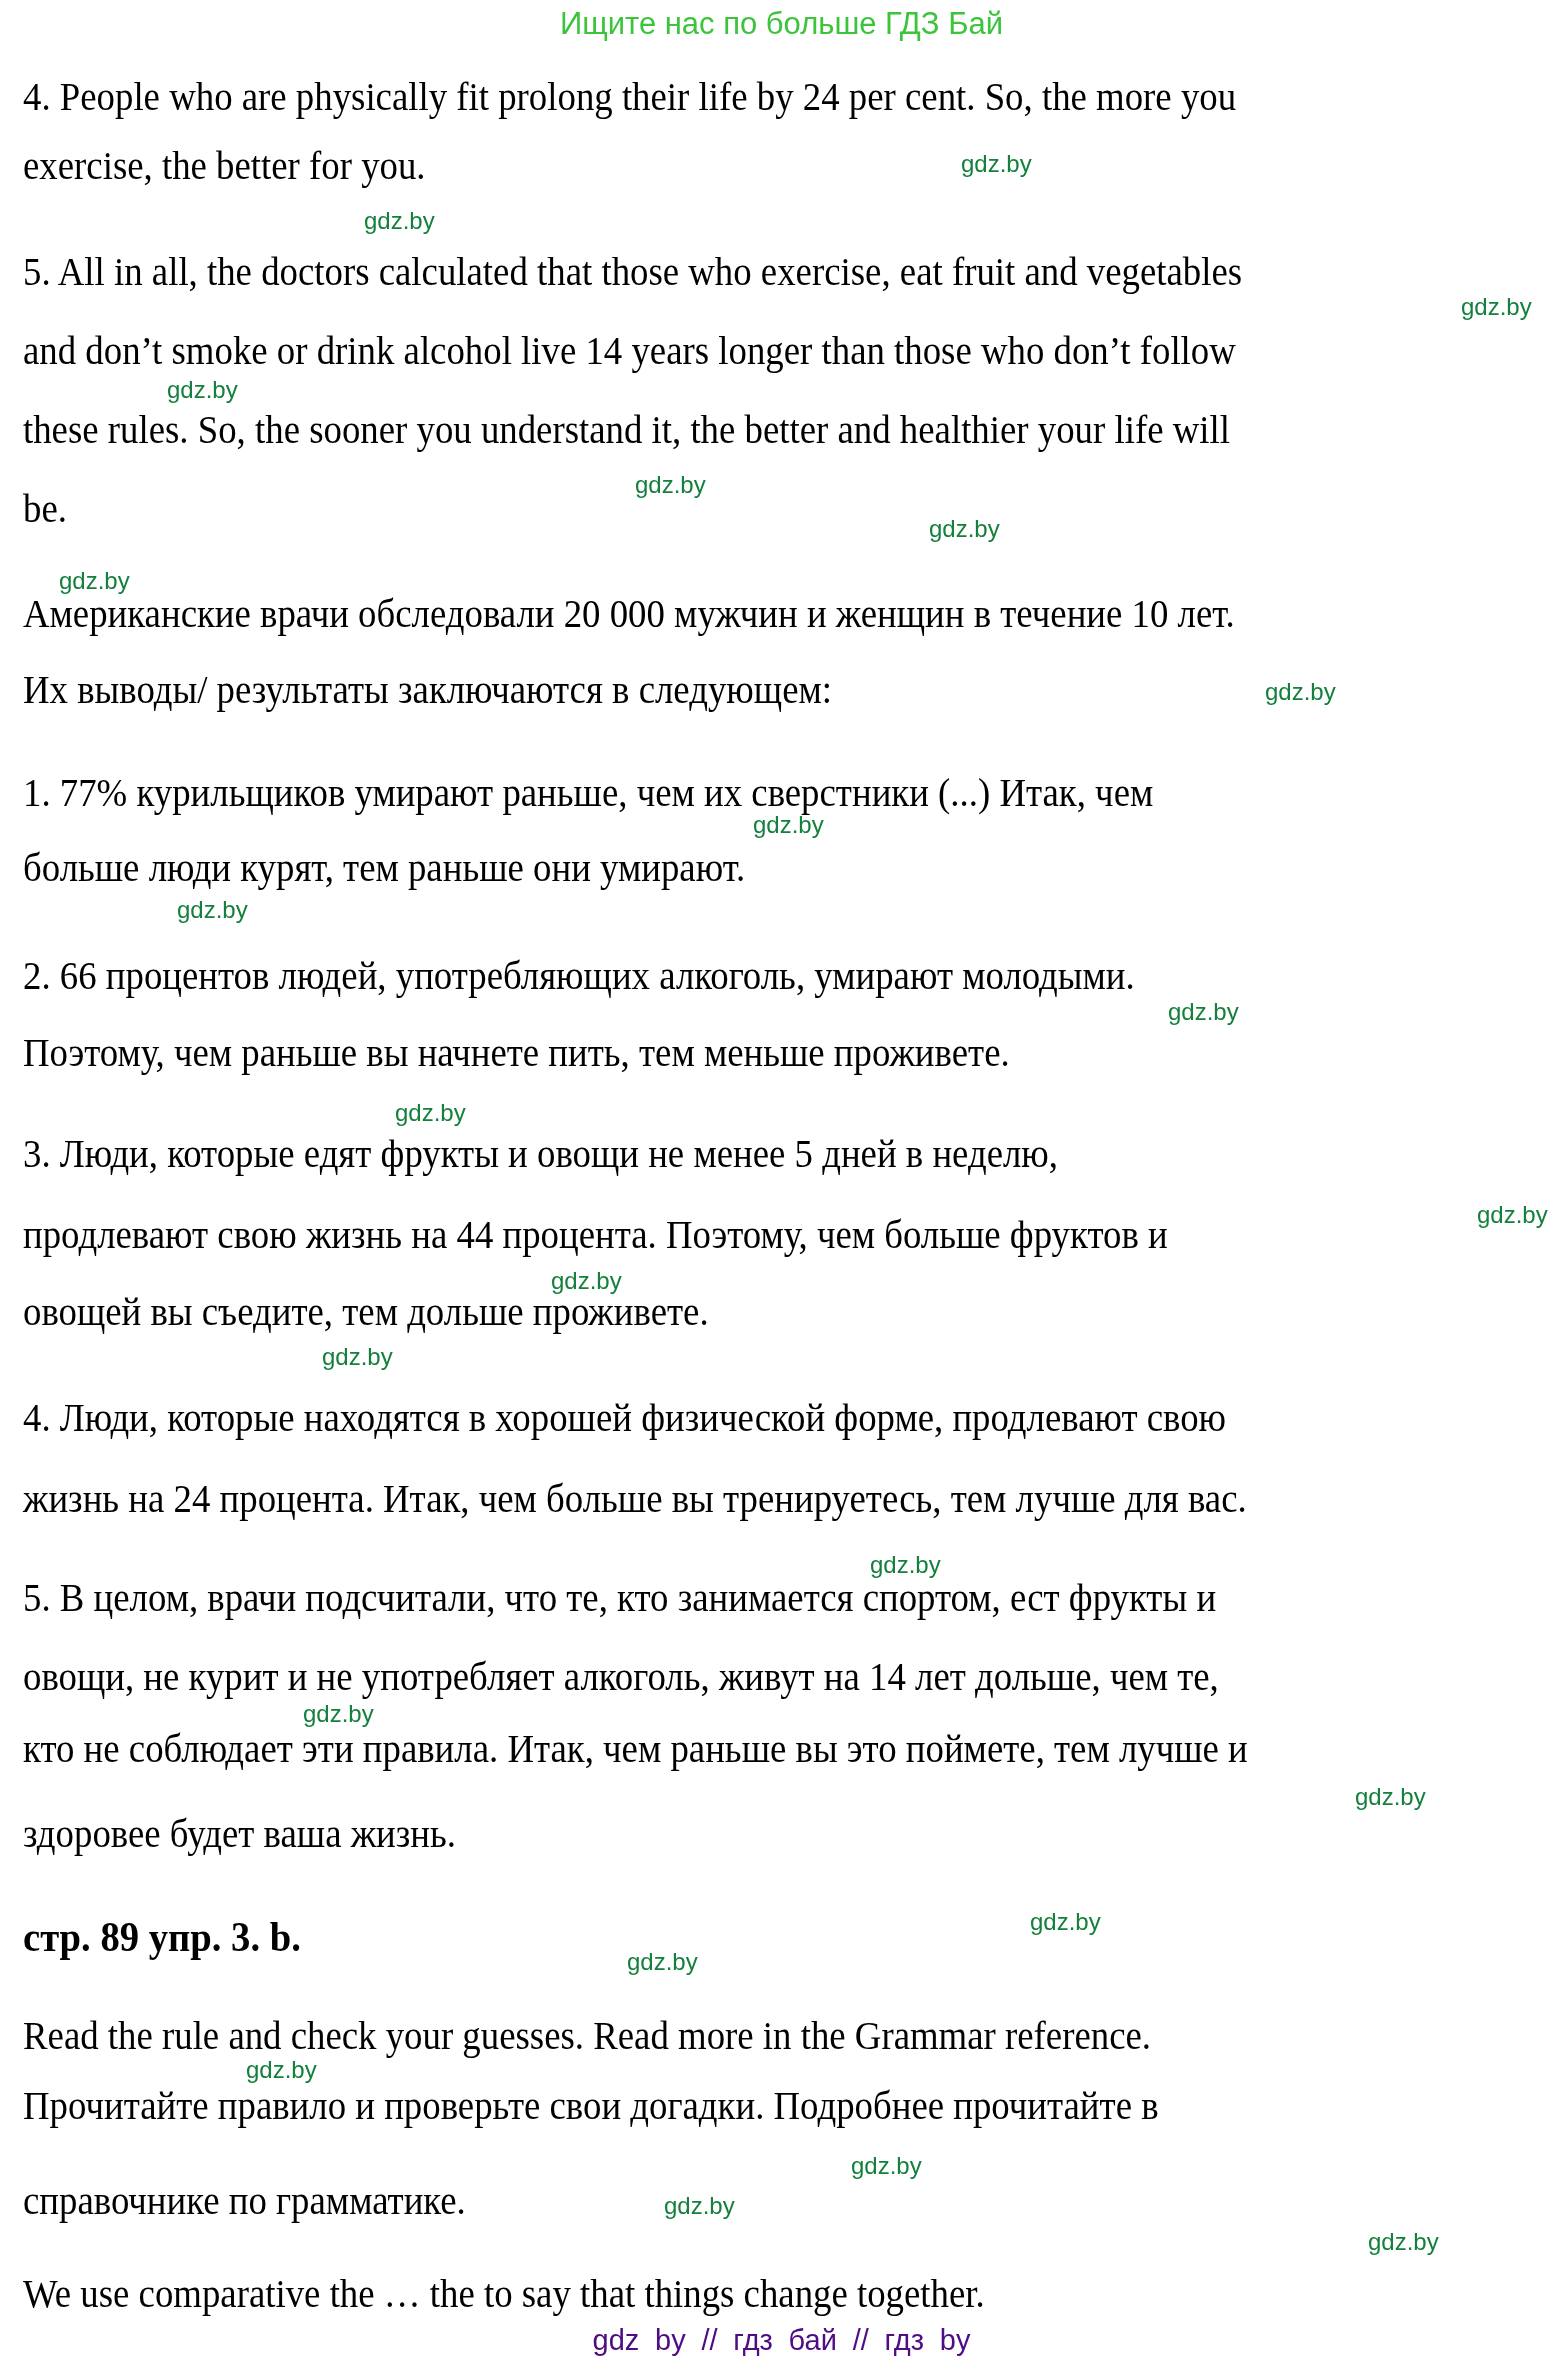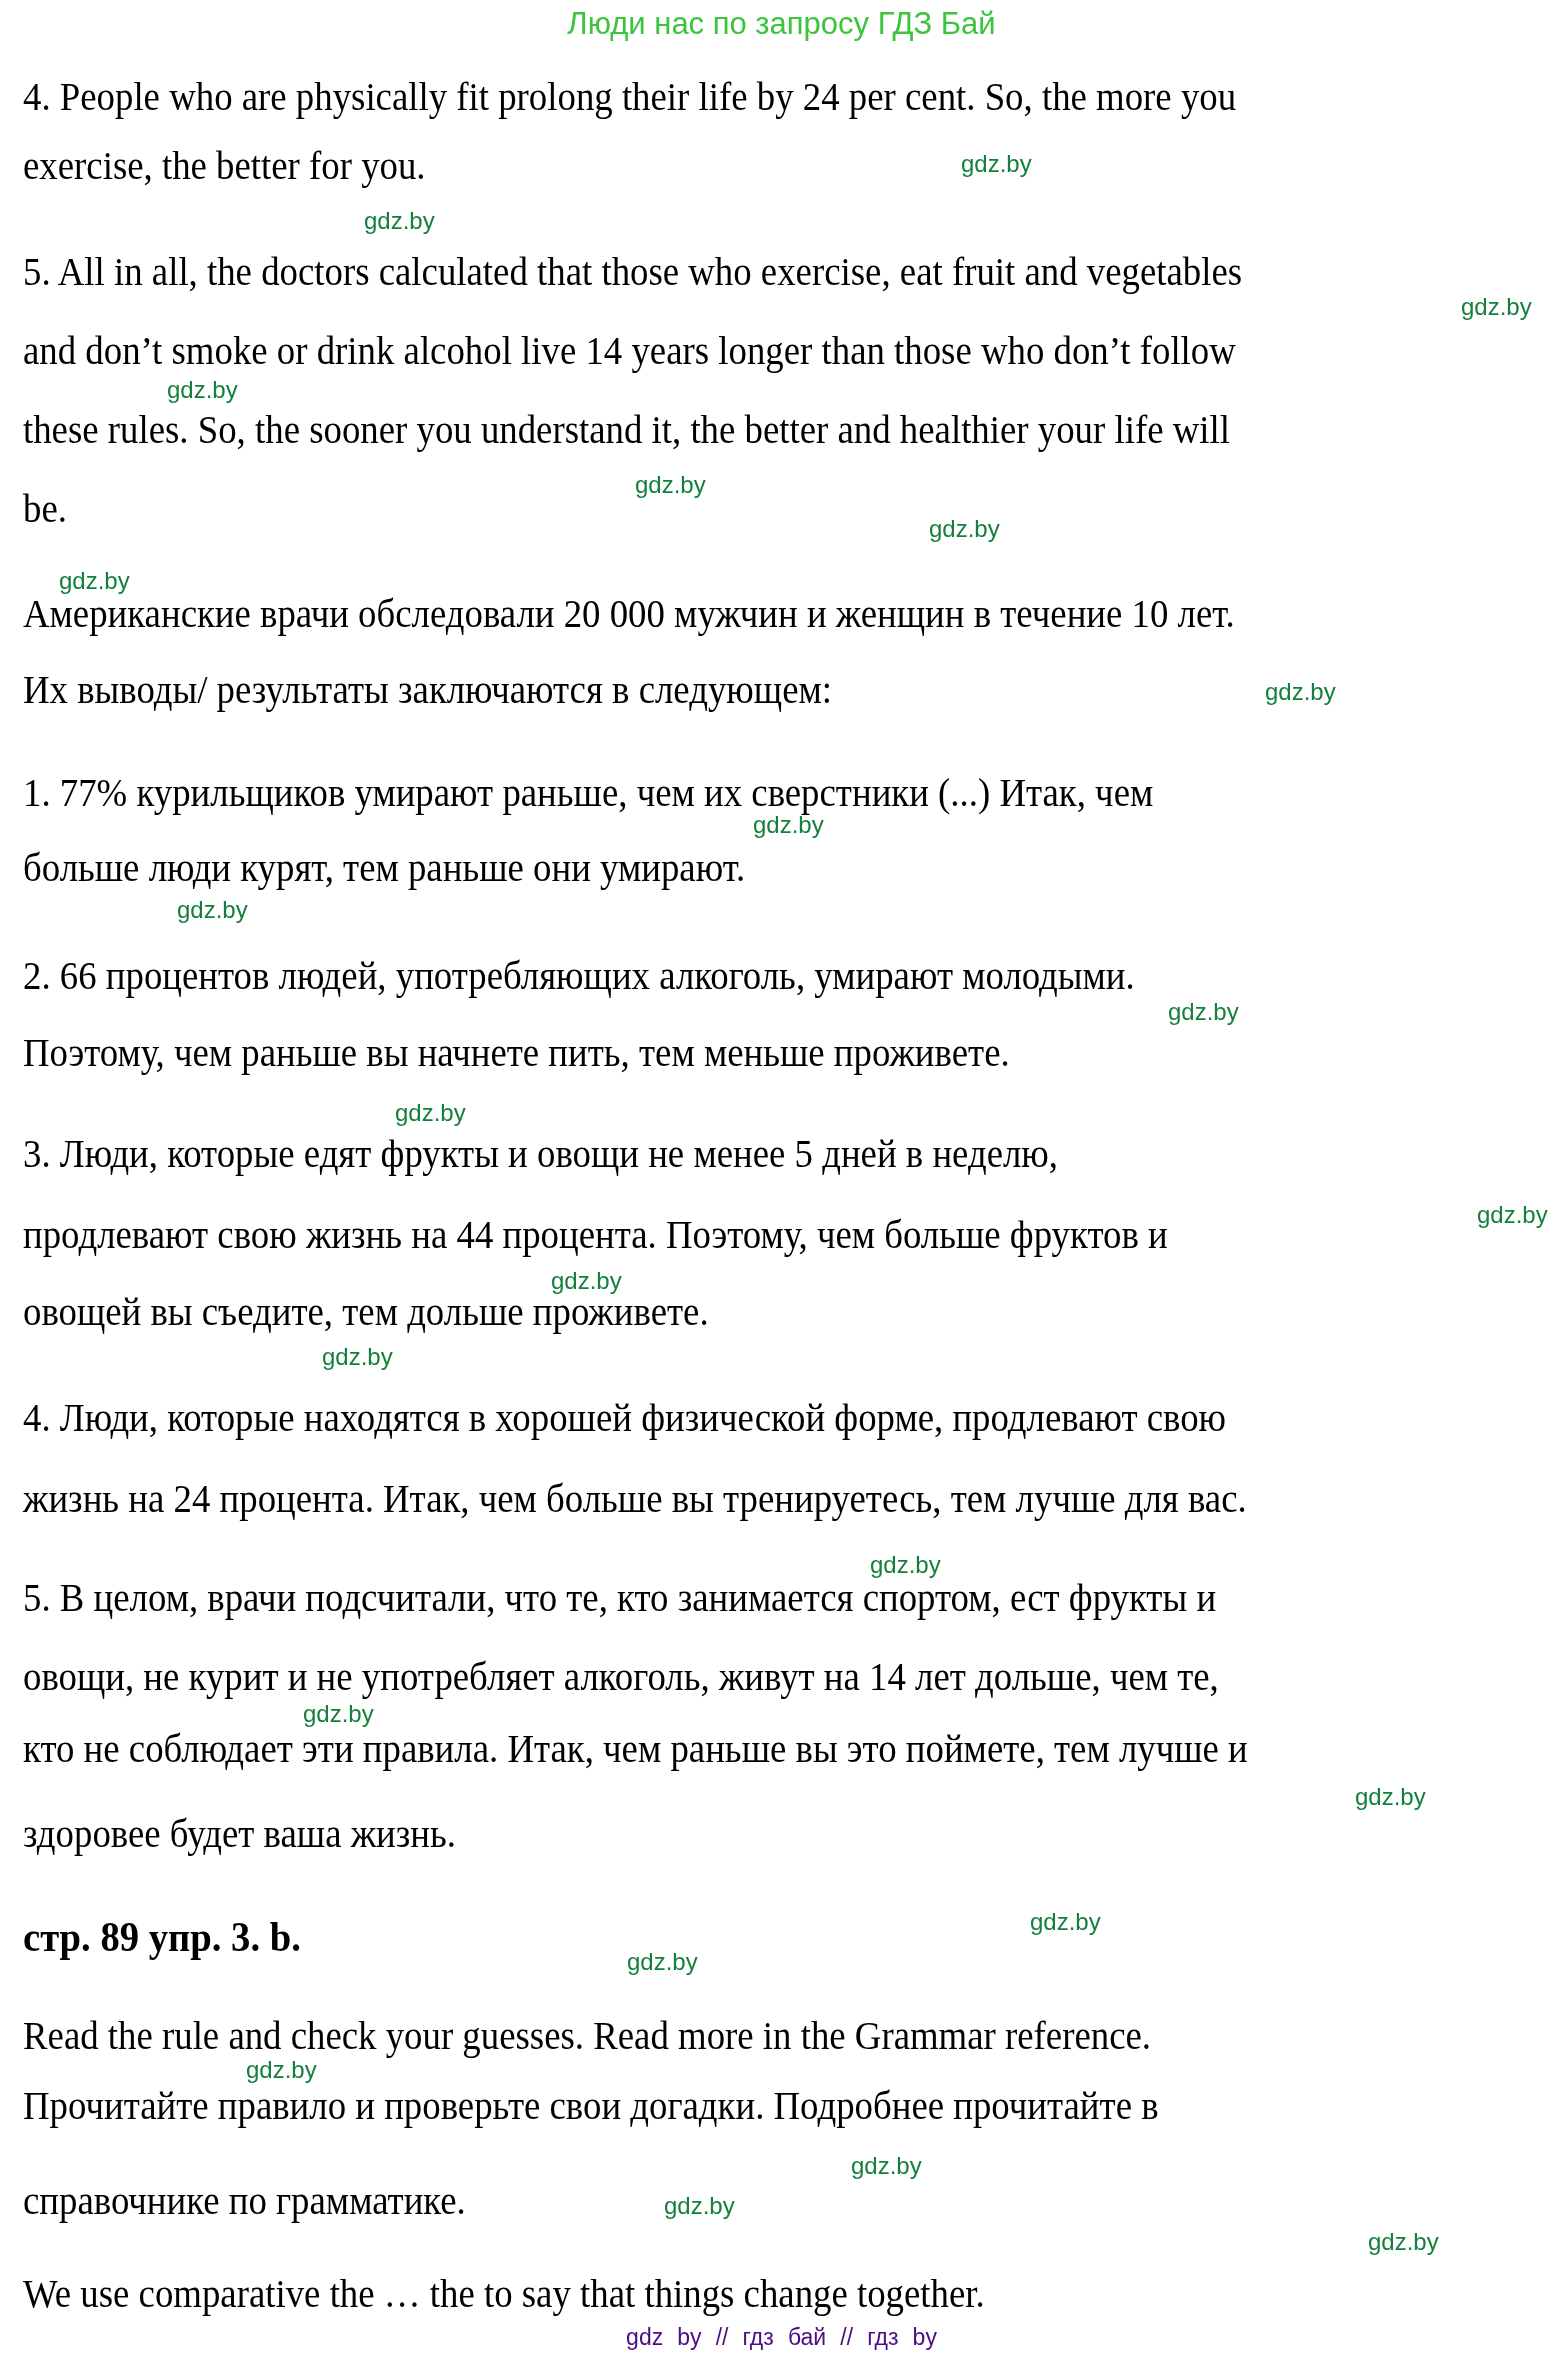--- a/index.html
+++ b/index.html
@@ -40,32 +40,32 @@
     font-family:"Liberation Sans", sans-serif;
     font-size:24px;
     color:#15803d;
     white-space:nowrap;
   }
   .footer{
     position:absolute;
     top:2324px; left:0; width:100%;
     text-align:center;
     font-family:"Liberation Sans", sans-serif;
-    font-size:23px;
+    font-size:29px;
     color:#4e0d84;
     word-spacing:7.7px;
     white-space:nowrap;
   }
 </style>
 </head>
 <body>
 
 <div class="page">
 
-  <div class="banner">Люди нас по запросу ГДЗ Бай</div>
+  <div class="banner">Ищите нас по больше ГДЗ Бай</div>
 
   <div class="line" style="top:73px">4. People who are physically fit prolong their life by 24 per cent. So, the more you</div>
   <div class="line" style="top:142px">exercise, the better for you.</div>
   <div class="line" style="top:248px">5. All in all, the doctors calculated that those who exercise, eat fruit and vegetables</div>
   <div class="line" style="top:327px">and don’t smoke or drink alcohol live 14 years longer than those who don’t follow</div>
   <div class="line" style="top:406px">these rules. So, the sooner you understand it, the better and healthier your life will</div>
   <div class="line" style="top:485px">be.</div>
   <div class="line" style="top:590px">Американские врачи обследовали 20 000 мужчин и женщин в течение 10 лет.</div>
   <div class="line" style="top:666px">Их выводы/ результаты заключаются в следующем:</div>
   <div class="line" style="top:769px">1. 77% курильщиков умирают раньше, чем их сверстники (...) Итак, чем</div>

